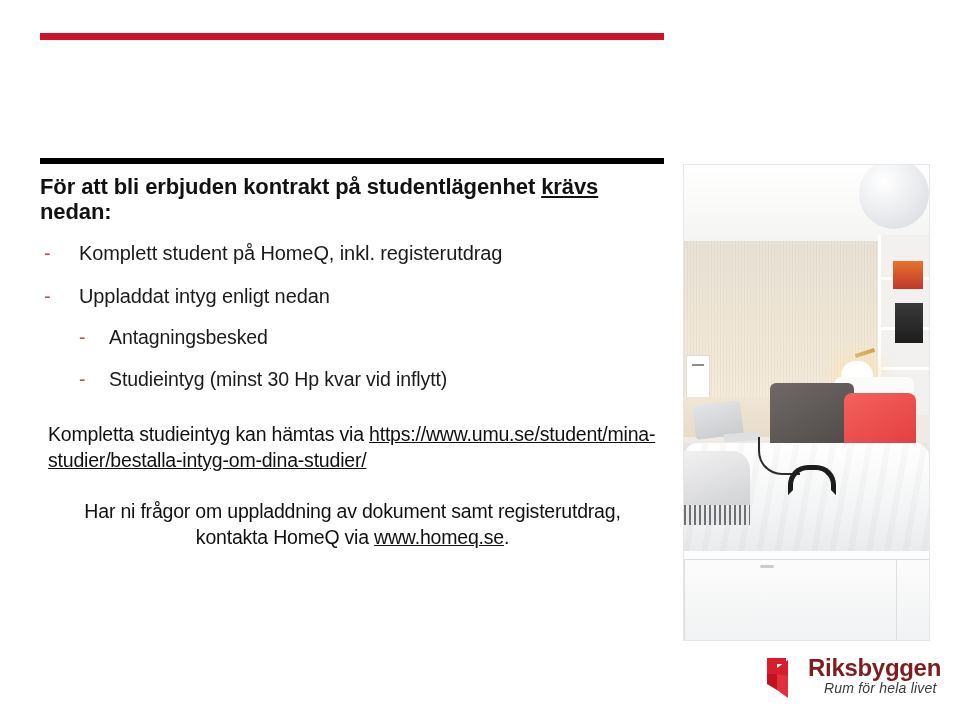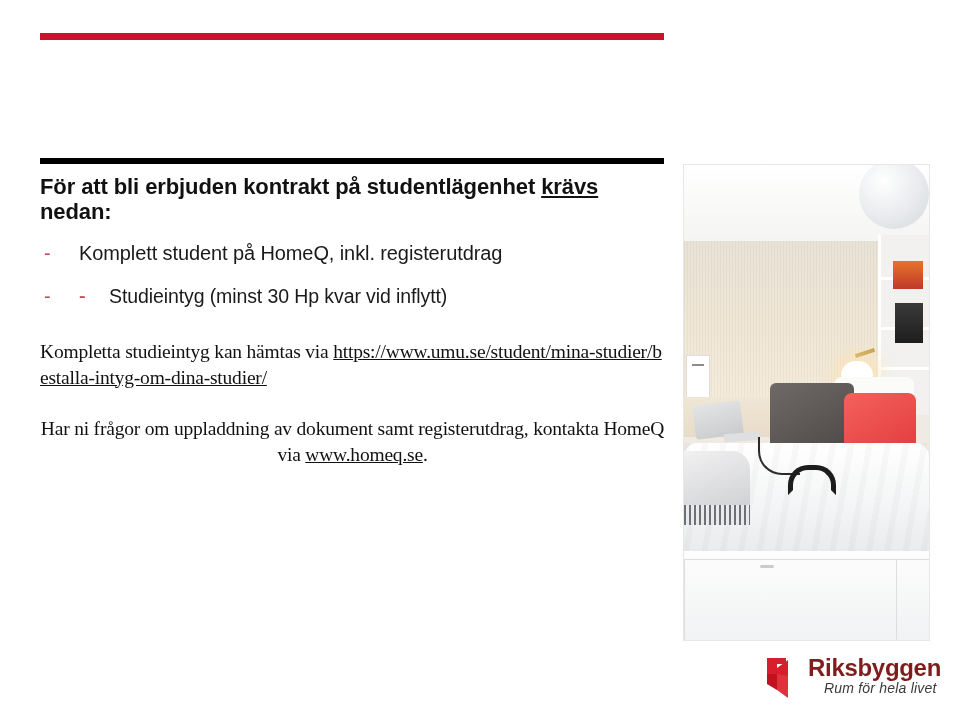--- a/index.html
+++ b/index.html
@@ -109,22 +109,21 @@
     color: #BF4F4C;
     font-size: 19.5px;
     line-height: 26px;
   }
 
   .para {
     font-size: 19.5px;
     line-height: 25.5px;
     color: #111111;
     letter-spacing: -0.2px;
-    margin: 0;
-    font-family: Liberation Serif, serif;
+    margin: 8px;
   }
   .para-link {
     margin-top: 30px;
   }
   .para-contact {
     margin-top: 26px;
     text-align: center;
   }
   .para a, .para .link {
     color: #111111;
@@ -301,23 +300,25 @@
 
   <p class="intro"><span>För att bli erbjuden kontrakt på studentlägenhet </span><u>krävs</u><span> nedan:</span></p>
 
   <ul class="bullets">
     <li>
       <span class="dash">-</span>
       <span>Komplett student på HomeQ, inkl. registerutdrag</span>
     </li>
     <li>
       <span class="dash">-</span>
+      <span>Uppladdat intyg enligt nedan</span>
       <ul class="sub">
         <li>
           <span class="dash">-</span>
+          <span>Antagningsbesked</span>
         </li>
         <li>
           <span class="dash">-</span>
           <span>Studieintyg (minst 30 Hp kvar vid inflytt)</span>
         </li>
       </ul>
     </li>
   </ul>
 
   <p class="para para-link"><span>Kompletta studieintyg kan hämtas via </span><span class="link">https://www.umu.se/student/mina-studier/bestalla-intyg-om-dina-studier/</span></p>

